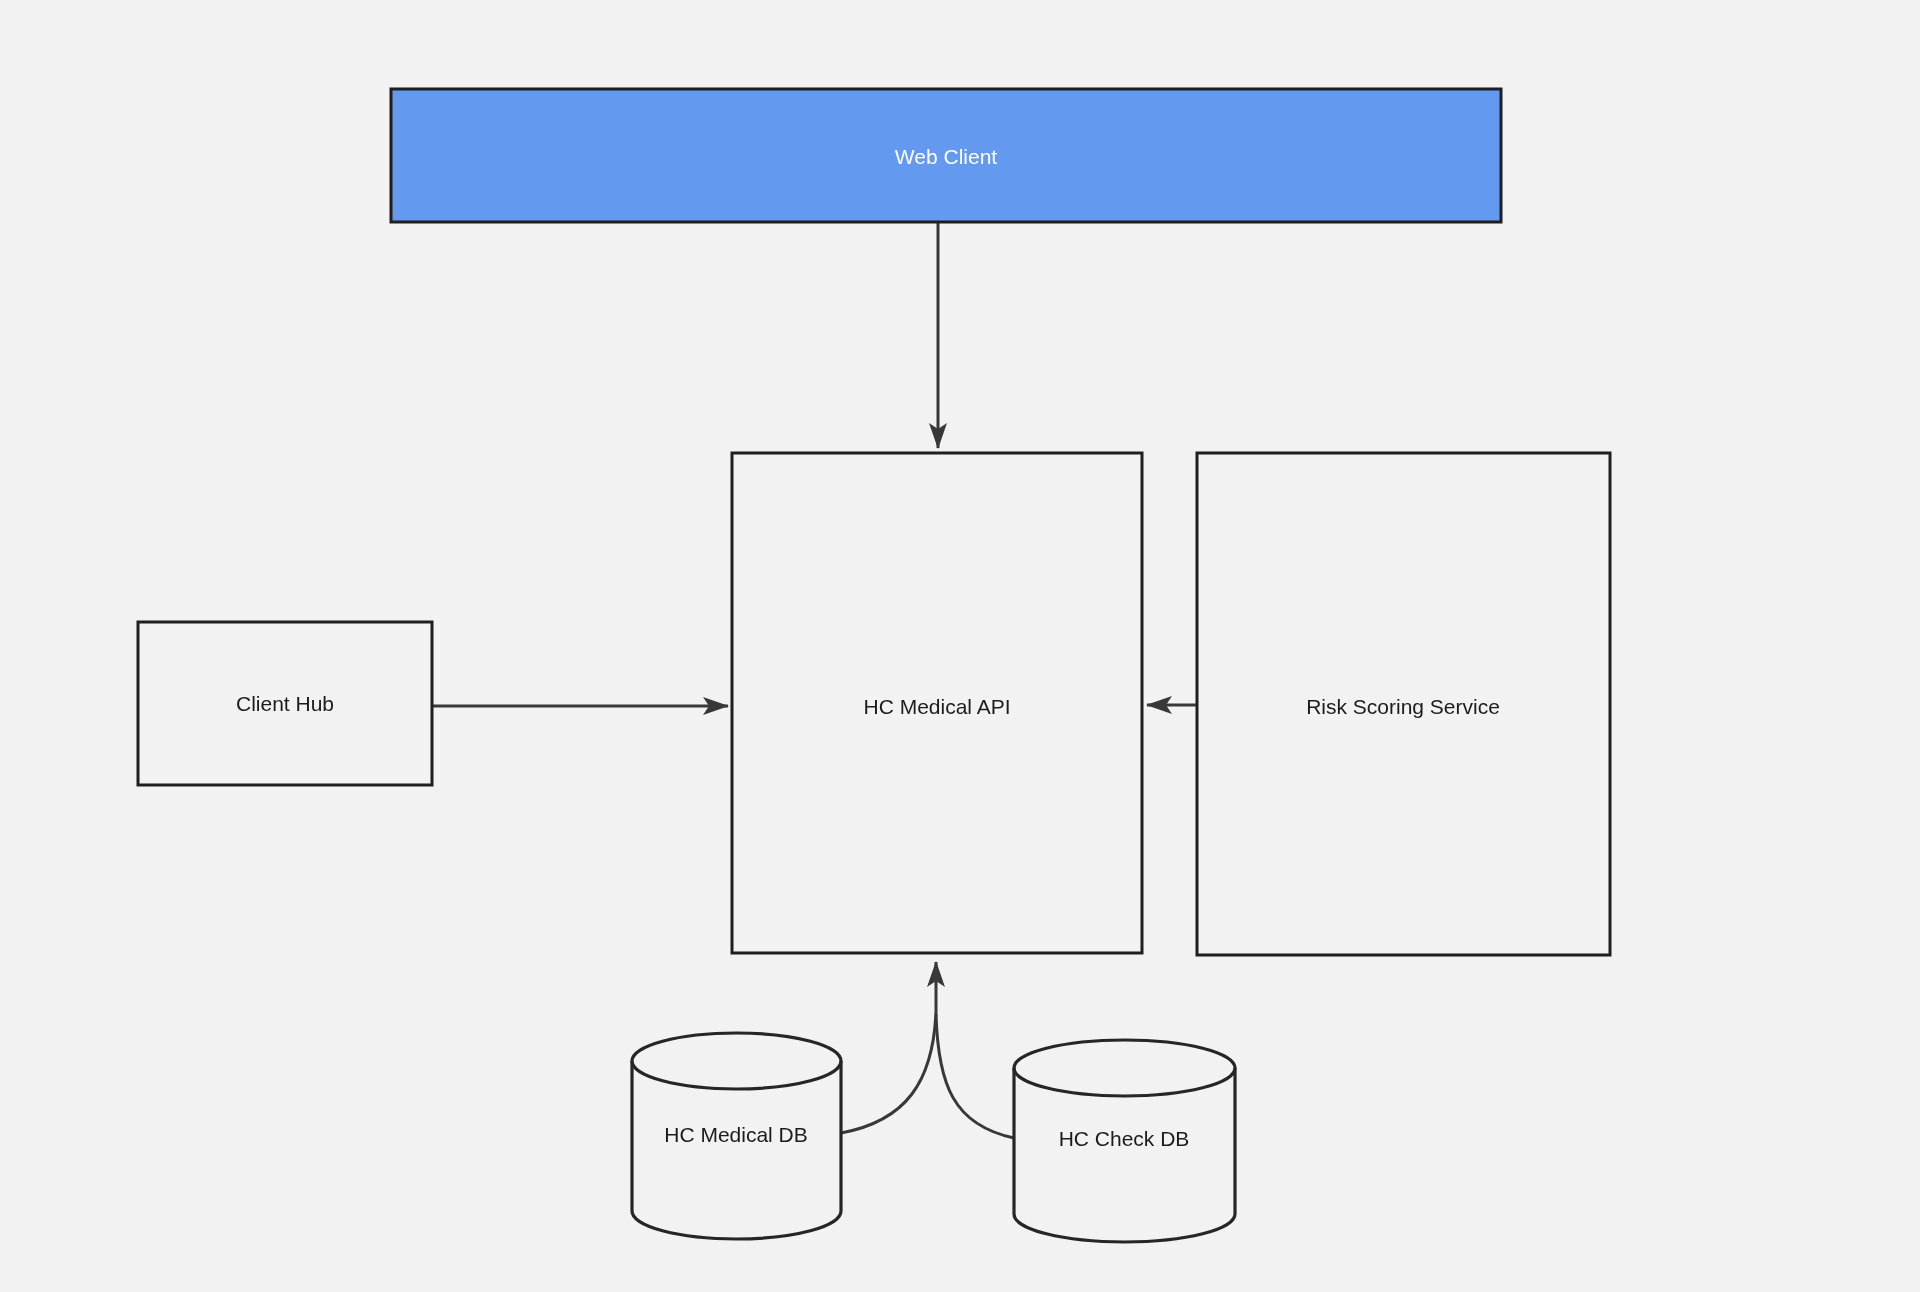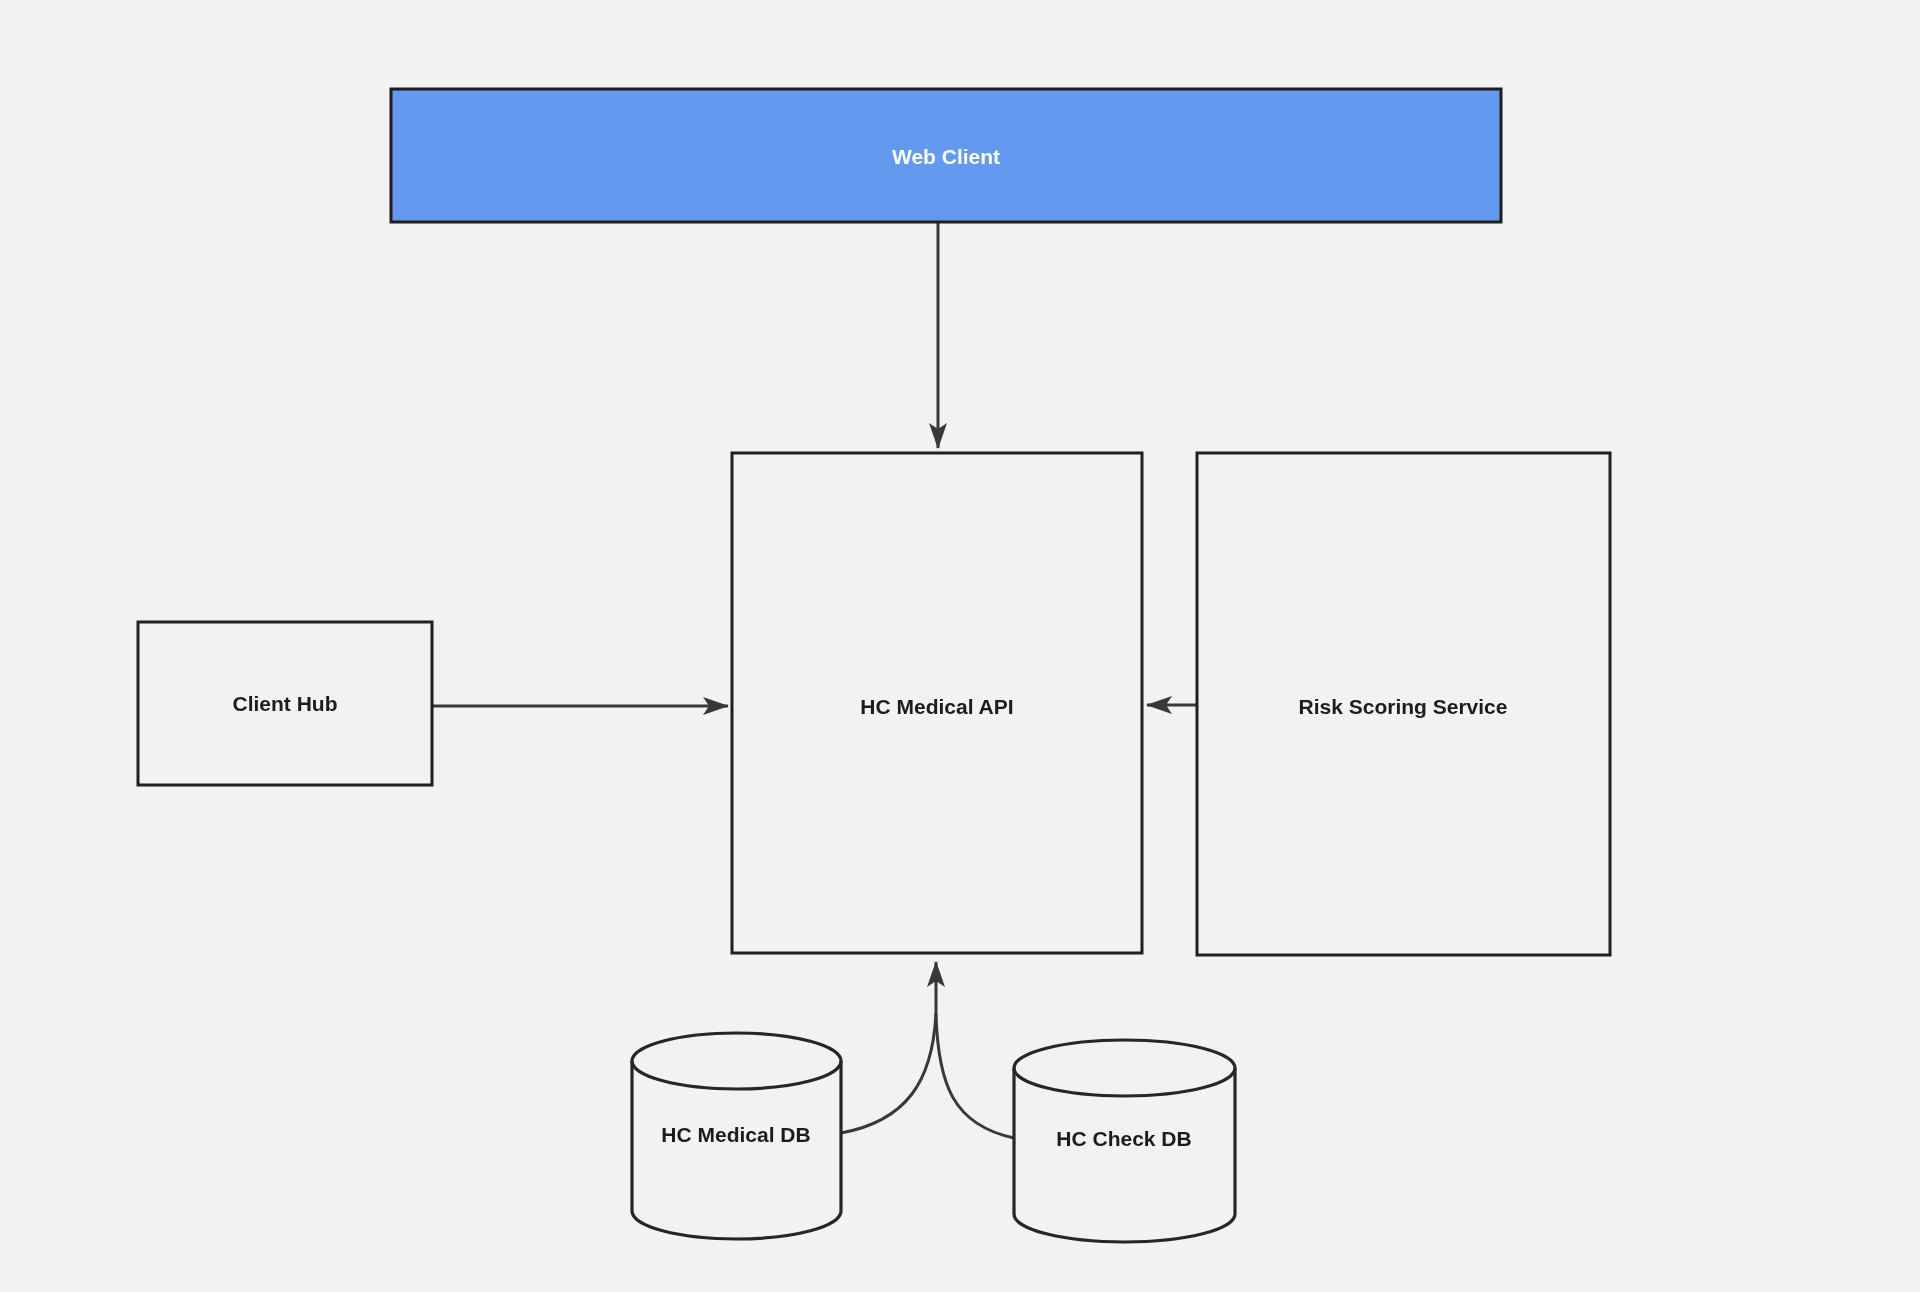--- a/index.html
+++ b/index.html
@@ -8,21 +8,20 @@
     width: 1920px;
     height: 1292px;
     background: #f2f2f2;
     font-family: "Liberation Sans", "DejaVu Sans", sans-serif;
     overflow: hidden;
   }
   .canvas-wrap {
     position: relative;
     width: 1573px;
     height: 1292px;
-    font-weight: bold;
   }
   svg { display: block; }
   .node-rect {
     stroke: #1f1f1f;
     stroke-width: 3;
   }
   .cyl {
     stroke: #262626;
     stroke-width: 3.2;
     stroke-linejoin: round;

